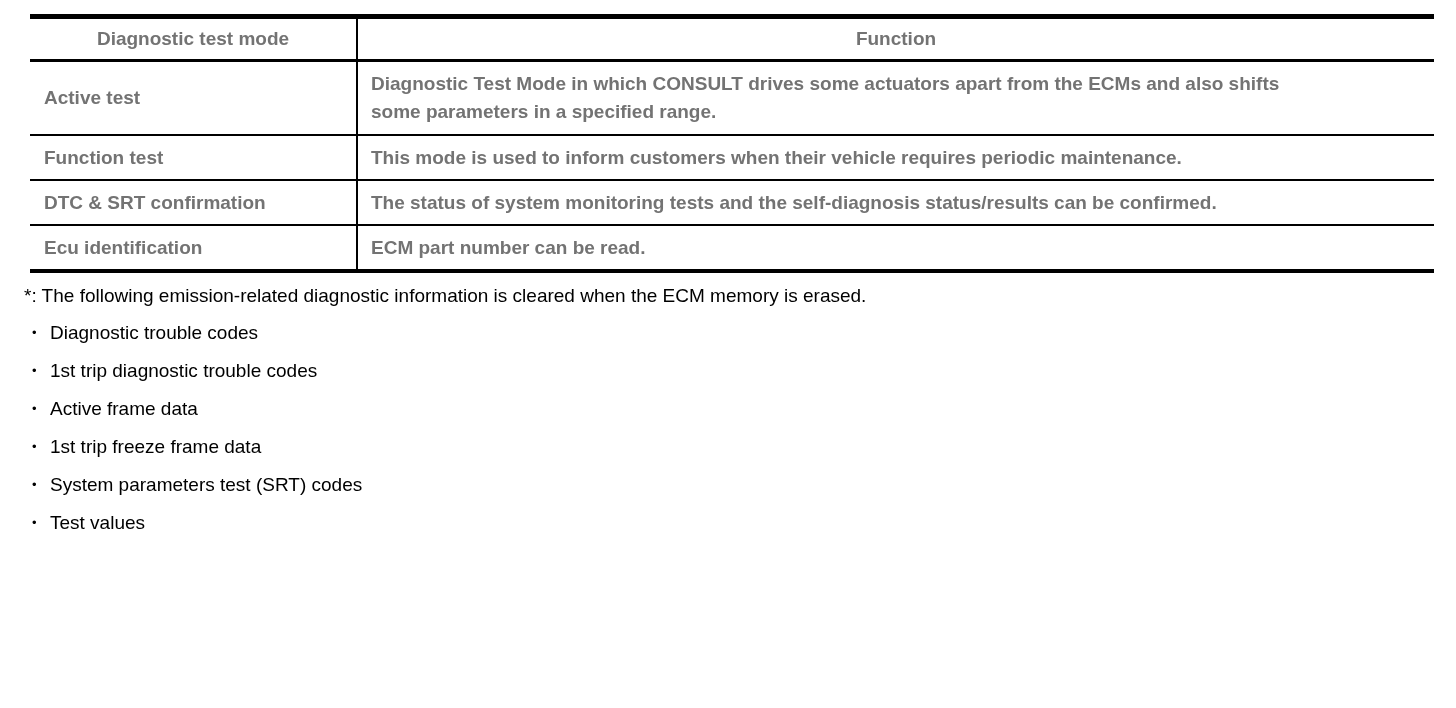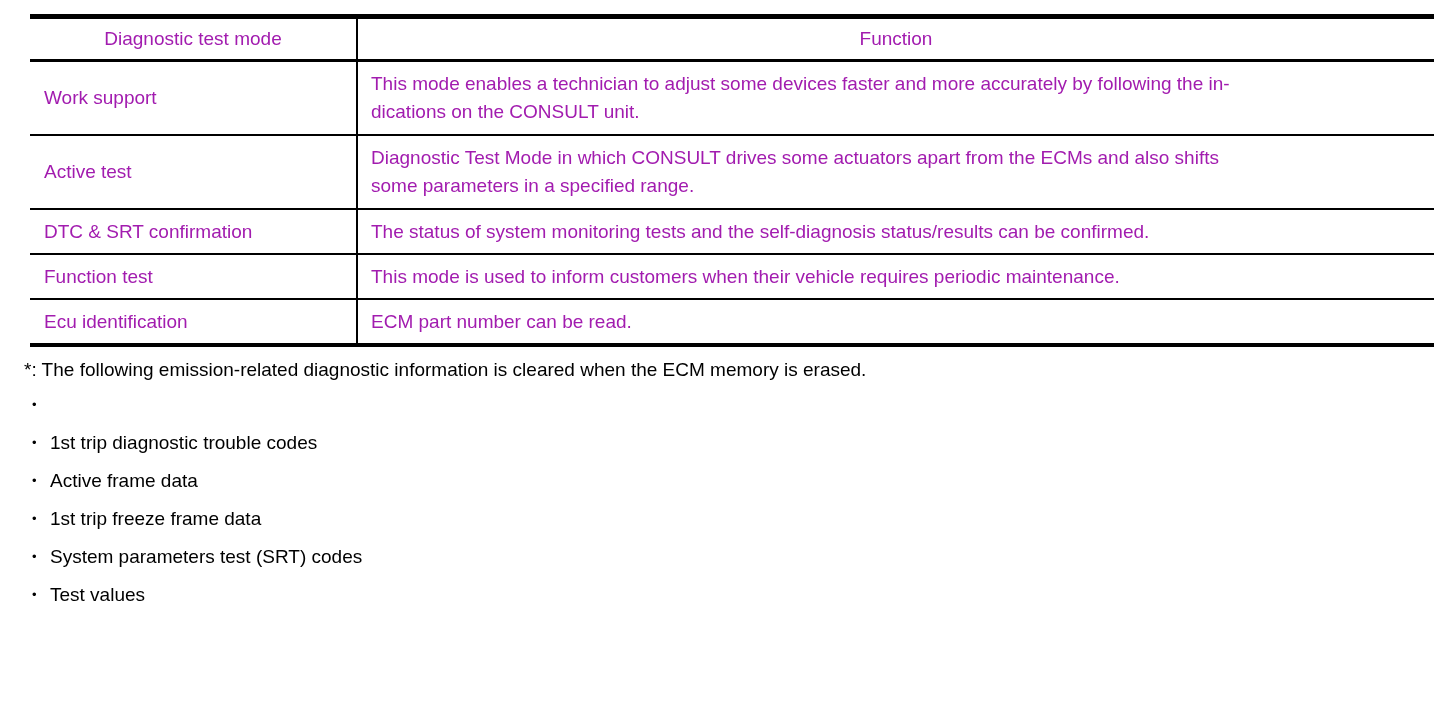--- a/index.html
+++ b/index.html
@@ -22,22 +22,22 @@
     table-layout: fixed;
     margin-left: 30px;
     margin-top: 14px;
     width: 1404px;
     border-top: 5px solid #000;
     border-bottom: 4px solid #000;
   }
   table.diag-table th,
   table.diag-table td {
     font-size: 19px;
-    font-weight: 400;
-    color: #a21caf;
+    font-weight: 700;
+    color: #737373;
     vertical-align: middle;
     line-height: 28px;
   }
   table.diag-table thead th {
     height: 38px;
     text-align: center;
     border-bottom: 3px solid #000;
   }
   table.diag-table tbody tr {
     border-bottom: 2px solid #000;
@@ -96,49 +96,45 @@
       <col class="col-func">
     </colgroup>
     <thead>
       <tr>
         <th class="head-mode">Diagnostic test mode</th>
         <th>Function</th>
       </tr>
     </thead>
     <tbody>
       <tr class="row-tall">
-        <td class="cell-mode">Work support</td>
-        <td class="cell-func">This mode enables a technician to adjust some devices faster and more accurately by following the in-
-dications on the CONSULT unit.</td>
-      </tr>
-      <tr class="row-tall">
         <td class="cell-mode">Active test</td>
         <td class="cell-func">Diagnostic Test Mode in which CONSULT drives some actuators apart from the ECMs and also shifts
 some parameters in a specified range.</td>
       </tr>
       <tr class="row-short">
+        <td class="cell-mode">Function test</td>
+        <td class="cell-func">This mode is used to inform customers when their vehicle requires periodic maintenance.</td>
+      </tr>
+      <tr class="row-short">
         <td class="cell-mode">DTC &amp; SRT confirmation</td>
         <td class="cell-func">The status of system monitoring tests and the self-diagnosis status/results can be confirmed.</td>
-      </tr>
-      <tr class="row-short">
-        <td class="cell-mode">Function test</td>
-        <td class="cell-func">This mode is used to inform customers when their vehicle requires periodic maintenance.</td>
       </tr>
       <tr class="row-short">
         <td class="cell-mode">Ecu identification</td>
         <td class="cell-func">ECM part number can be read.</td>
       </tr>
     </tbody>
   </table>
 
   <div class="footnote">*: The following emission-related diagnostic information is cleared when the ECM memory is erased.</div>
 
   <ul class="bullet-list">
     <li>
       <span class="bullet-dot">•</span>
+      <span>Diagnostic trouble codes</span>
     </li>
     <li>
       <span class="bullet-dot">•</span>
       <span>1st trip diagnostic trouble codes</span>
     </li>
     <li>
       <span class="bullet-dot">•</span>
       <span>Active frame data</span>
     </li>
     <li>

